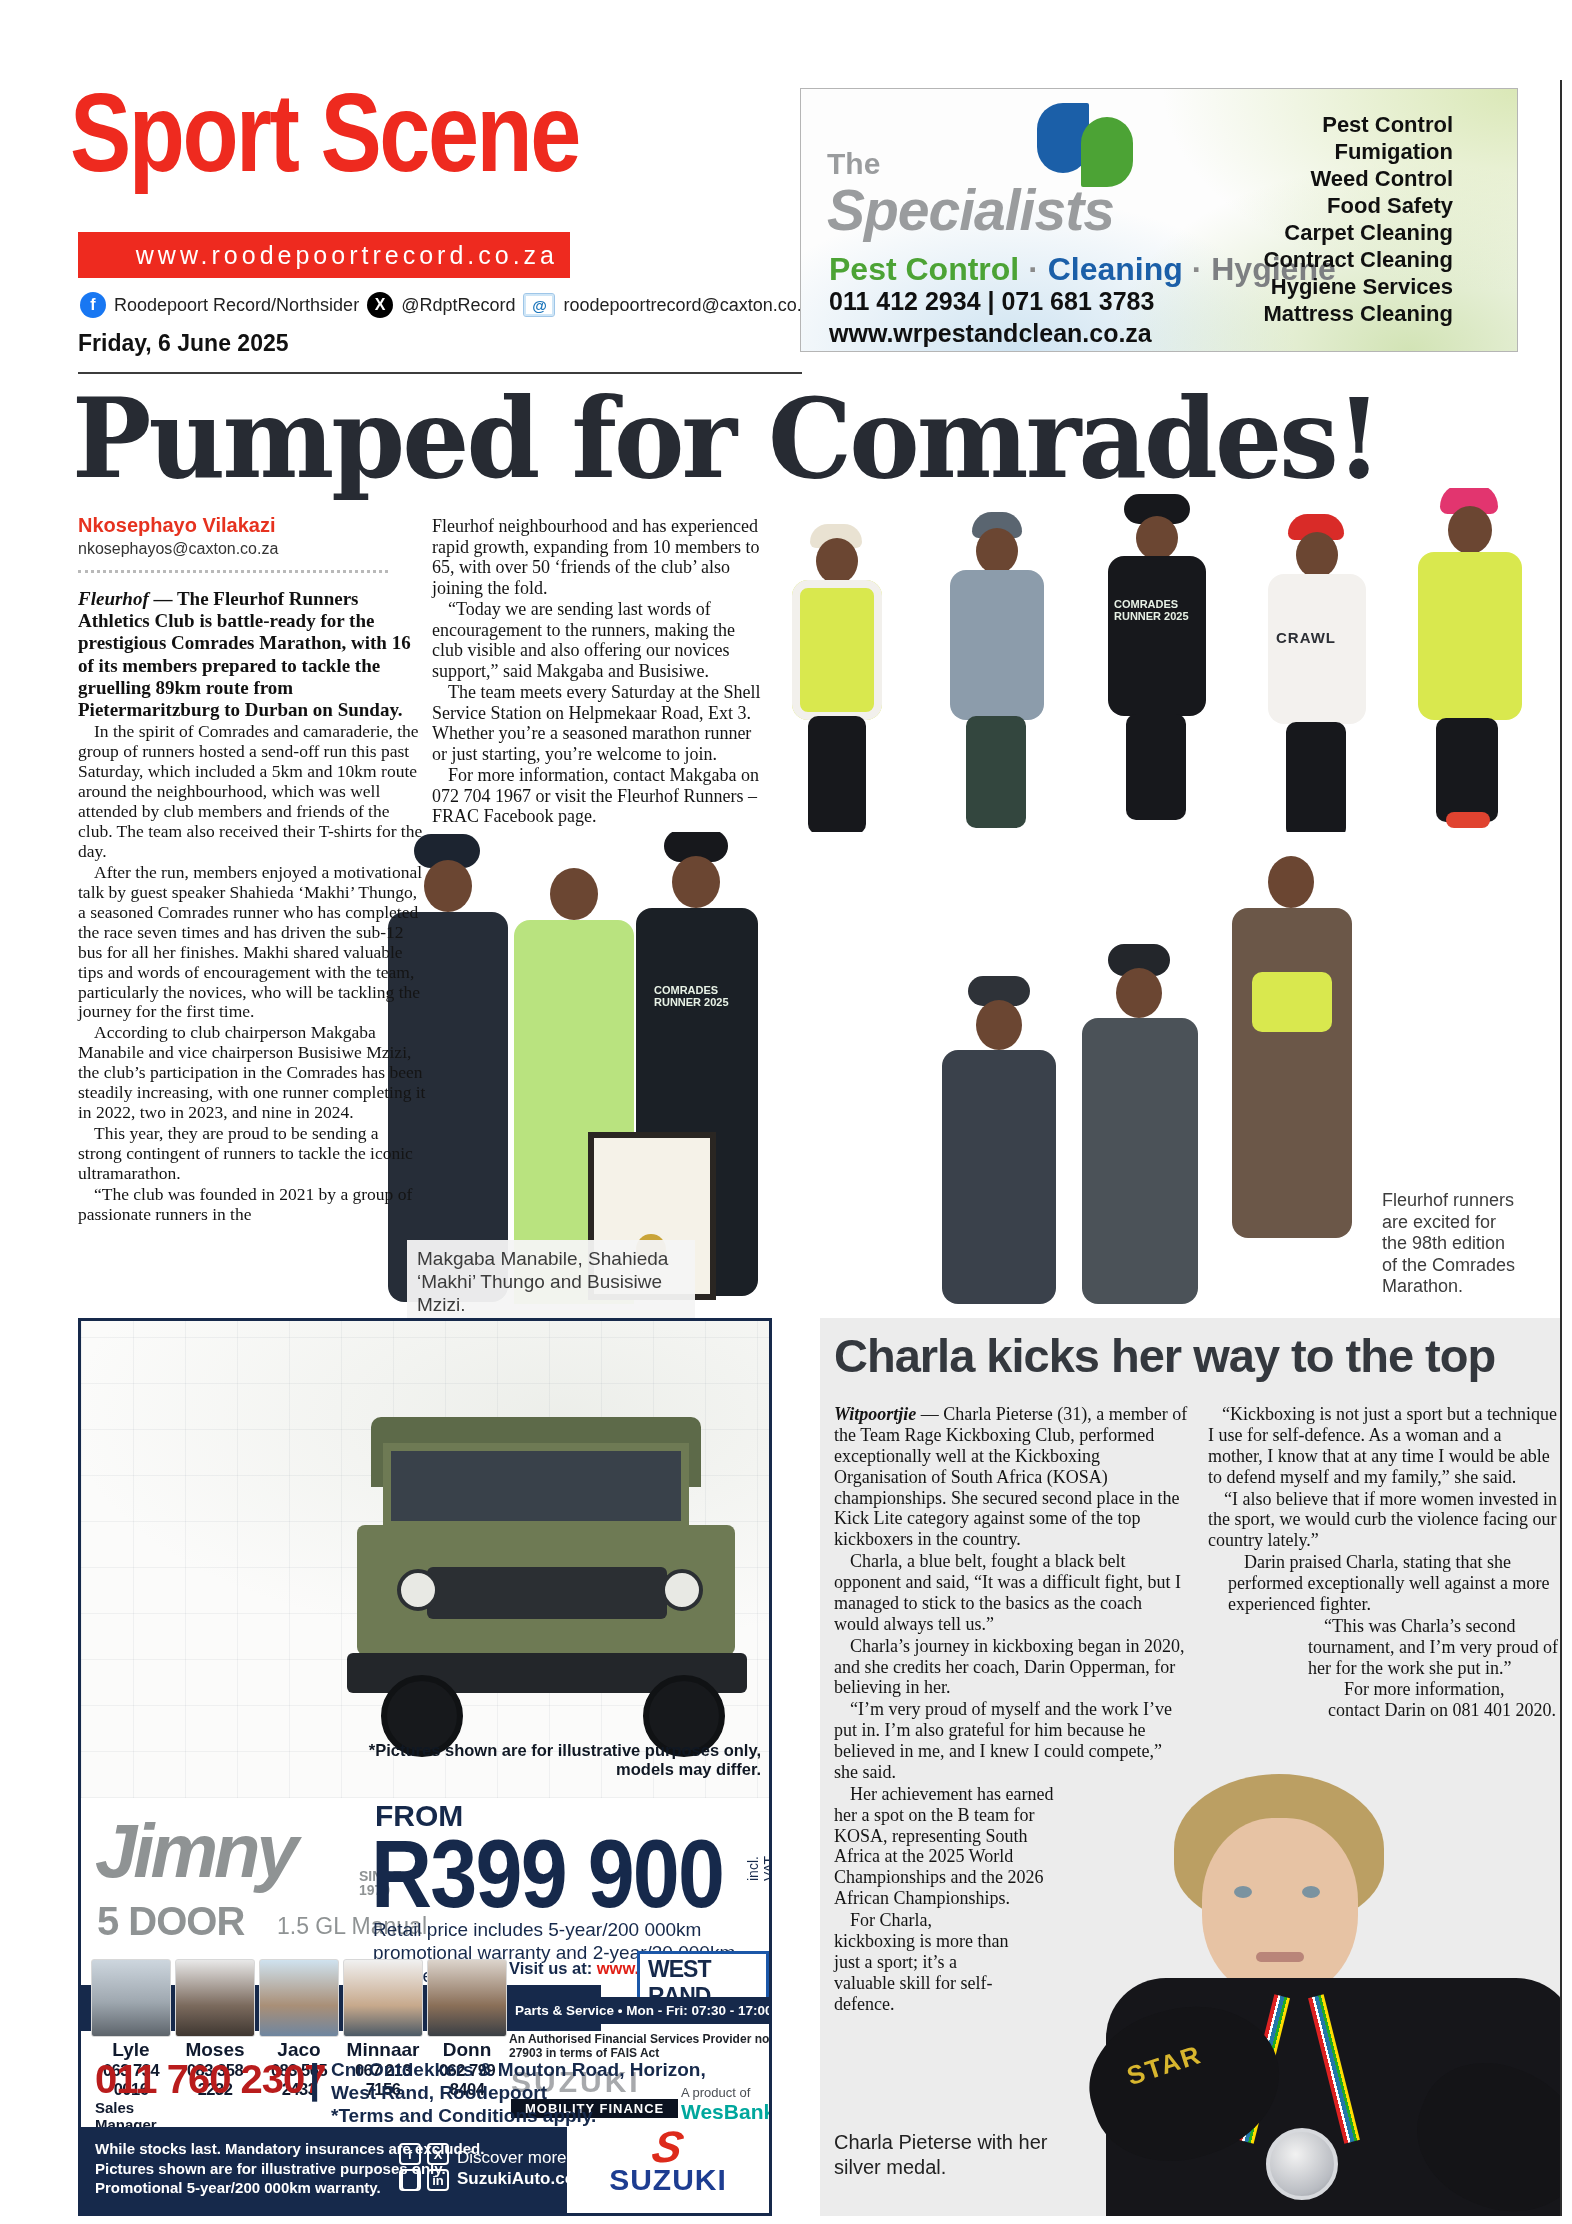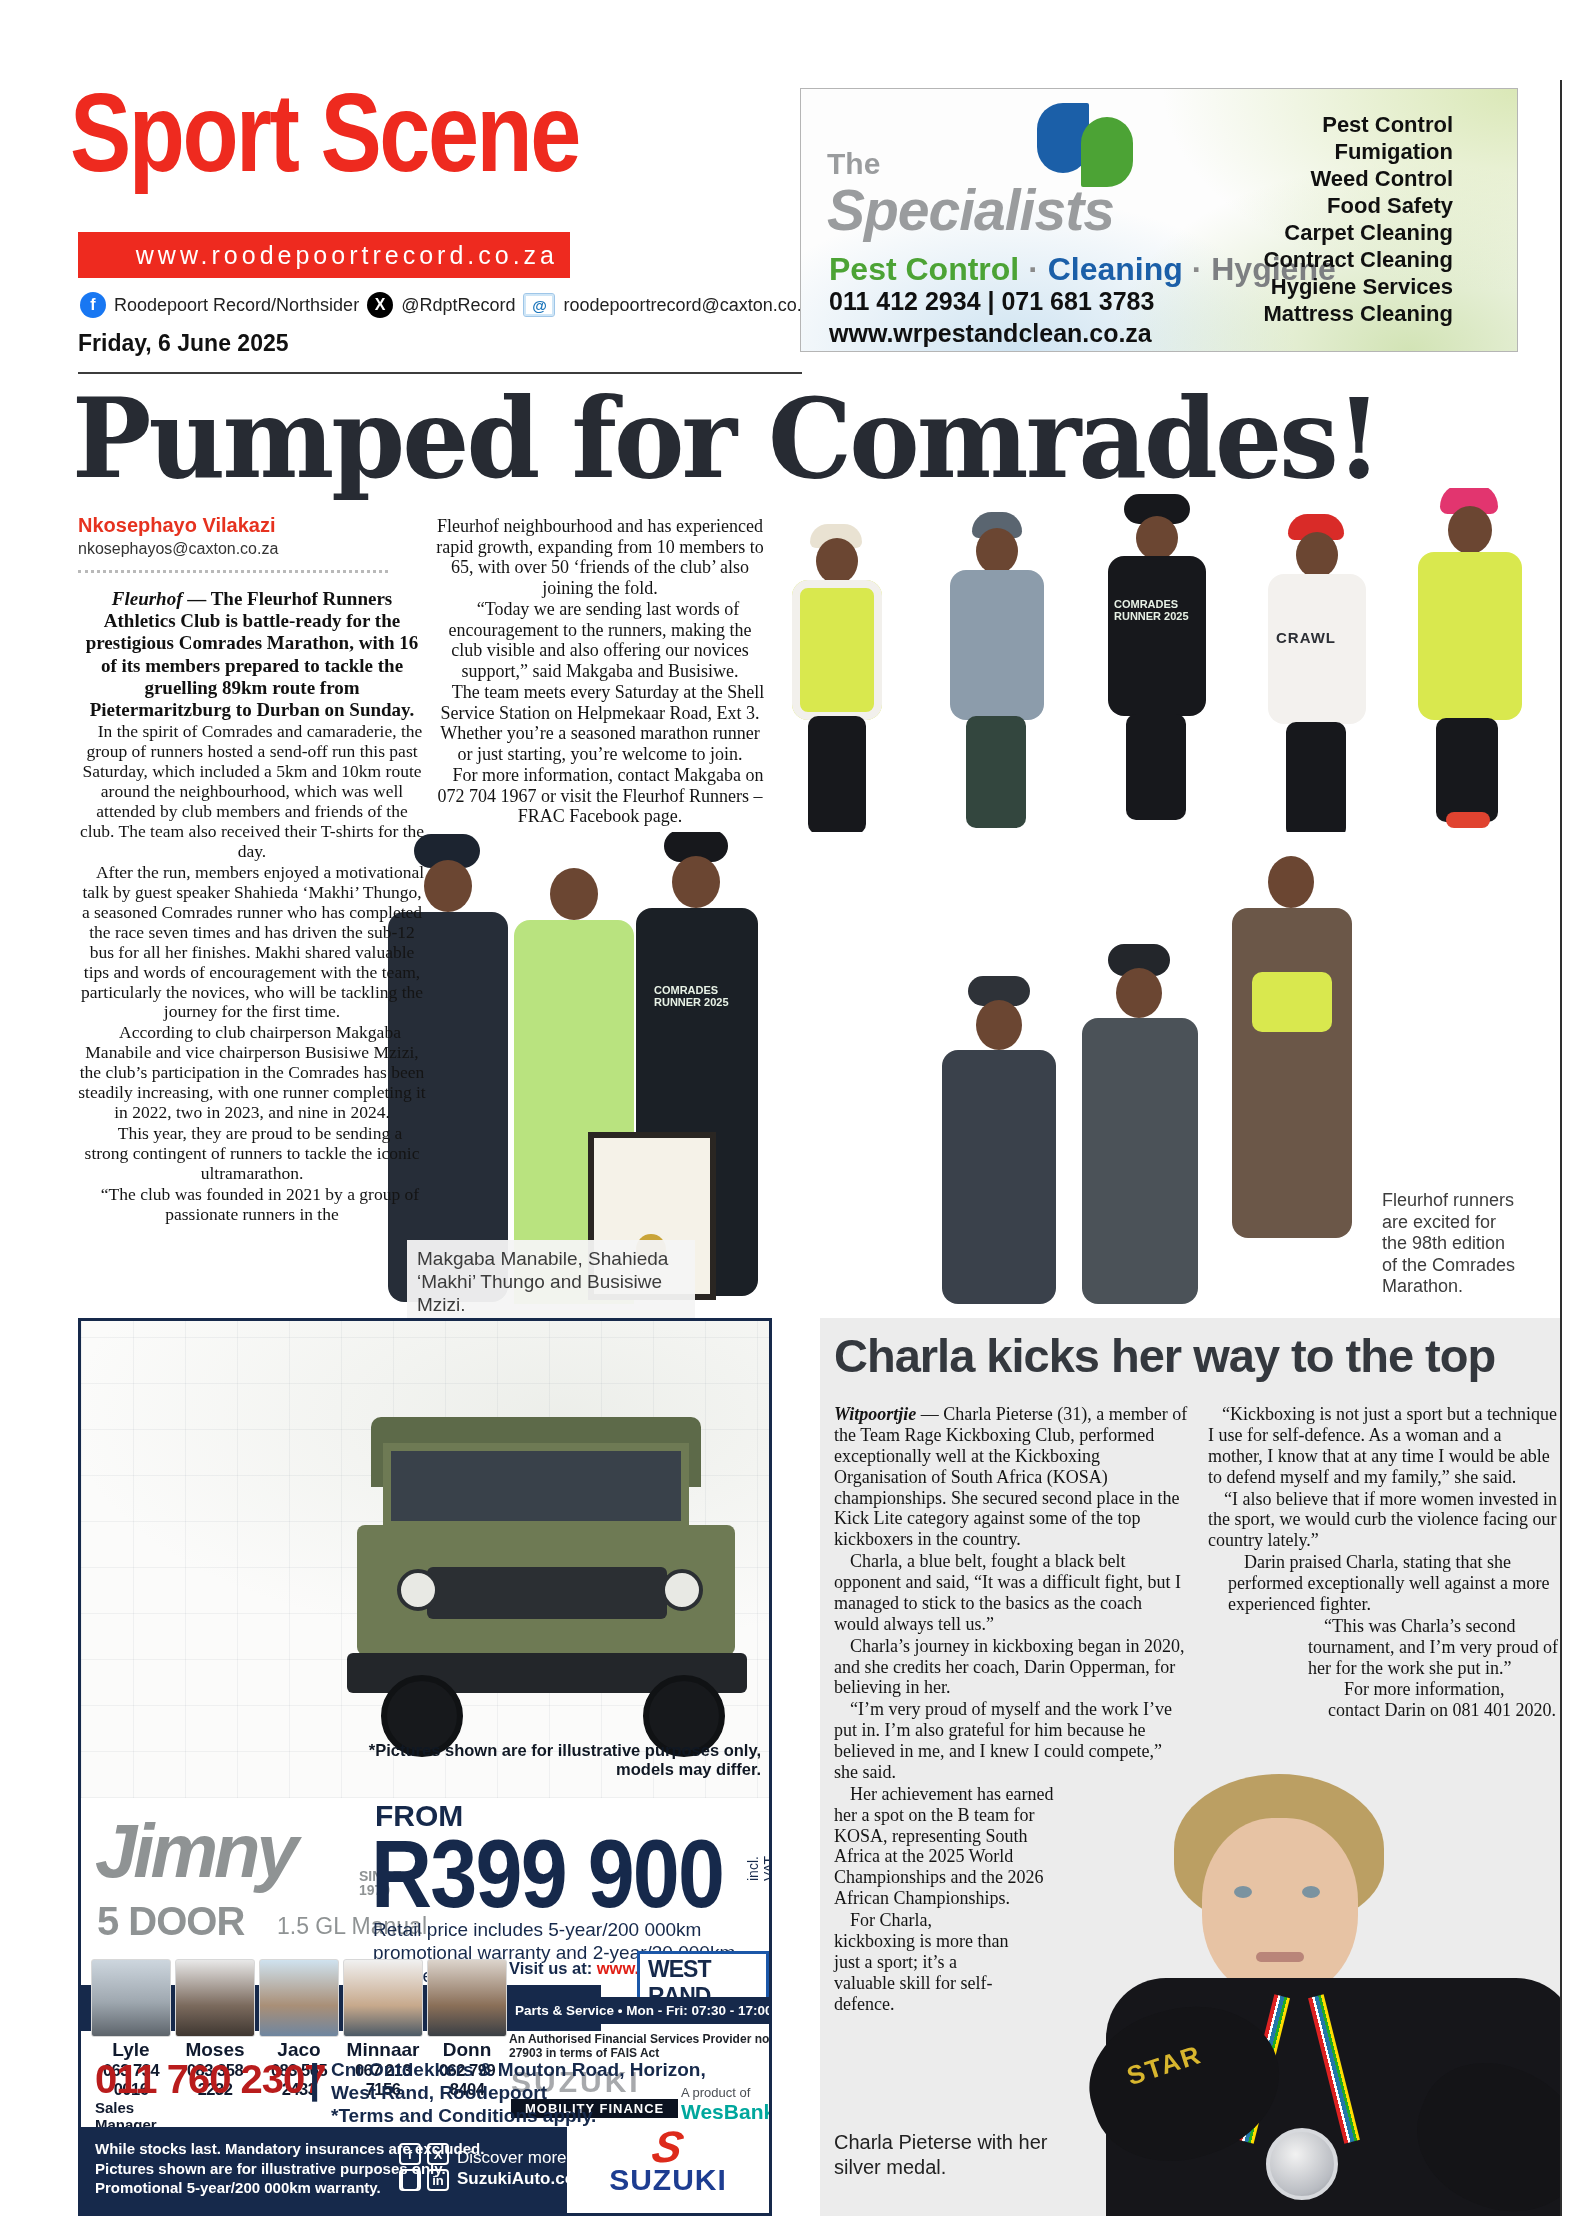--- a/index.html
+++ b/index.html
@@ -39,21 +39,21 @@
   .spec-web{left:28px;top:230px;font-size:25px;font-weight:bold;color:#101010}
   .spec-services{right:64px;top:22px;text-align:right;font-size:22px;font-weight:bold;color:#101010;line-height:27px}
   .spec-drop{width:52px;height:70px;border-radius:52px 52px 52px 4px}
 
   
   .main-headline{left:72px;top:374px;font-size:110px;font-weight:bold;color:#272b33;
     font-family:"DejaVu Serif",serif;letter-spacing:-3px;transform:scaleX(.96);transform-origin:left top;white-space:nowrap}
   .byline-name{left:78px;top:514px;font-size:20px;font-weight:bold;color:#e6321f}
   .byline-mail{left:78px;top:540px;font-size:16px;color:#333}
   .byline-dots{left:78px;top:570px;width:310px;border-top:3px dotted #b9b9b9}
-  .newscol{font-size:17.5px;line-height:1.14;color:#141414;text-align:center}
+  .newscol{font-size:17.5px;line-height:1.14;color:#141414;text-align:left}
   .newscol p{margin:0 0 1px 0;text-indent:16px}
   .lede{font-size:19px;font-weight:bold;line-height:1.17;color:#111}
   .photo-caption{background:rgba(244,244,244,.95);color:#3c3c3c;font-size:19px;line-height:1.2;padding:8px 10px}
 
   
   .photo{background:#ffffff;overflow:hidden}
   .runner{position:absolute}
   .r-head{position:absolute;border-radius:50%;background:#6b4632}
   .r-hat{position:absolute;border-radius:24px 24px 8px 8px}
   .r-torso{position:absolute;border-radius:16px}

